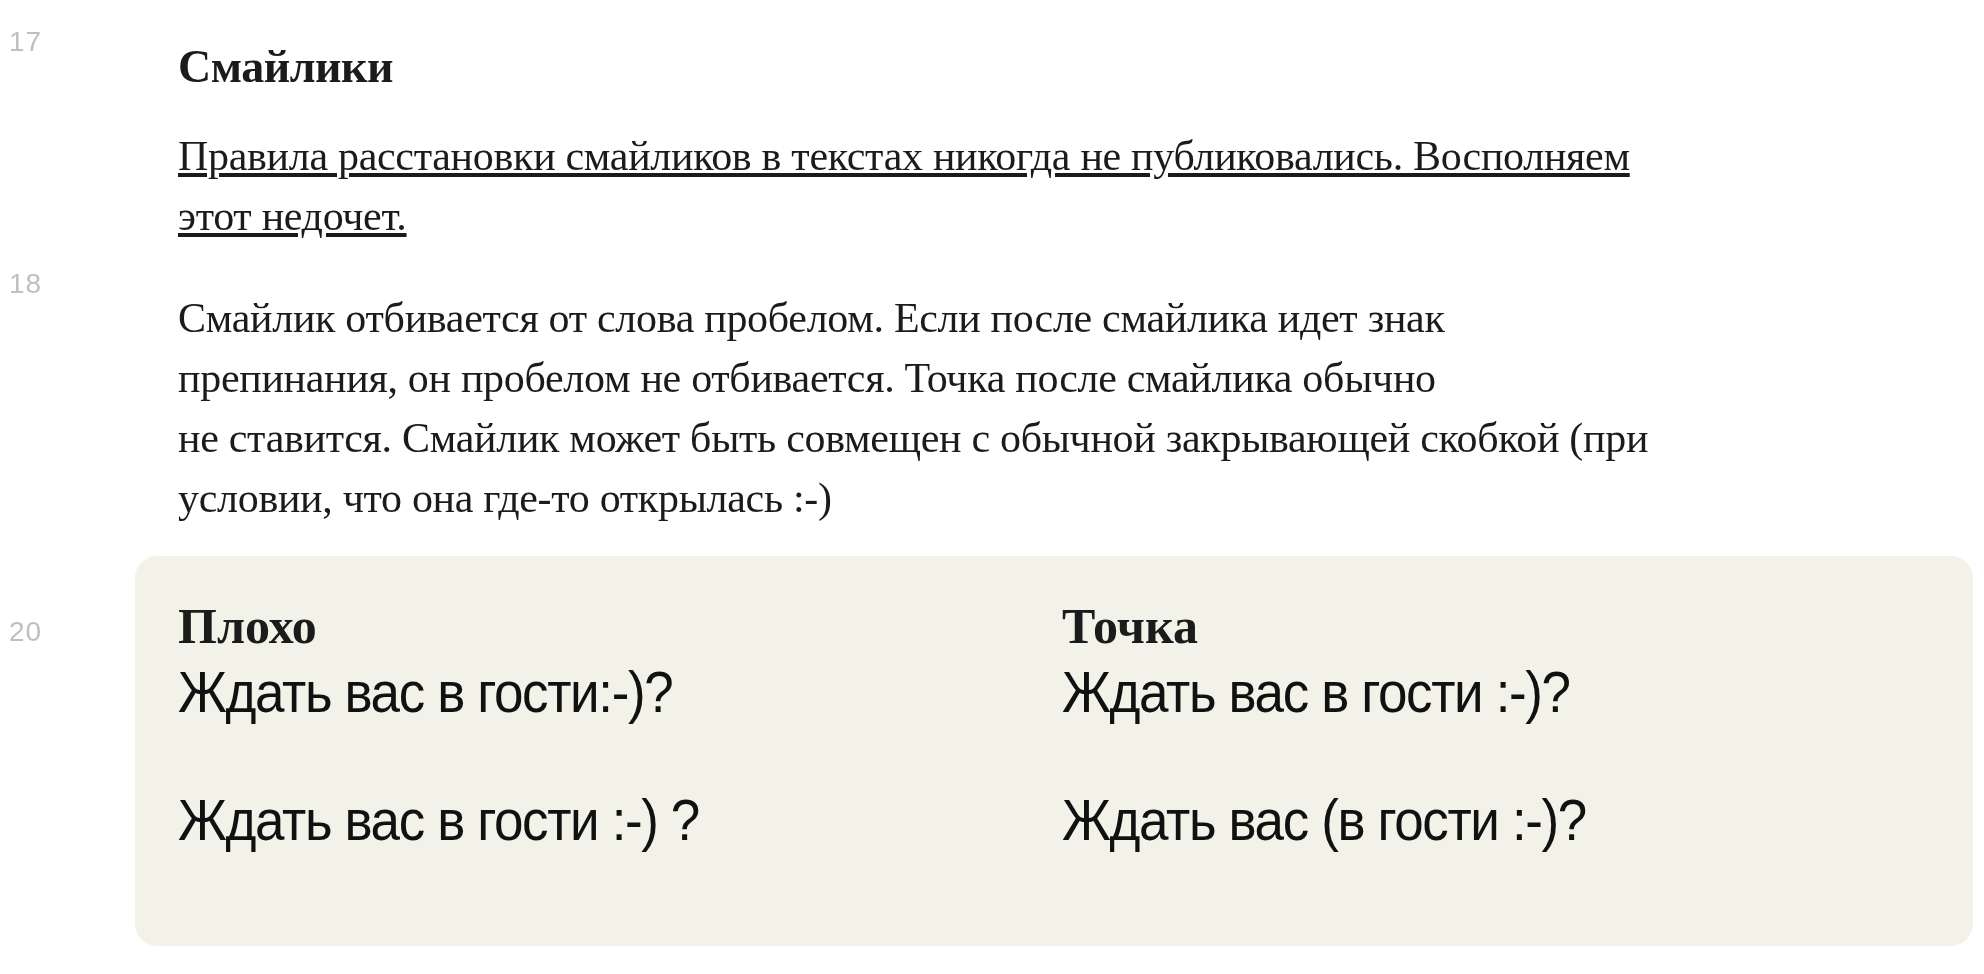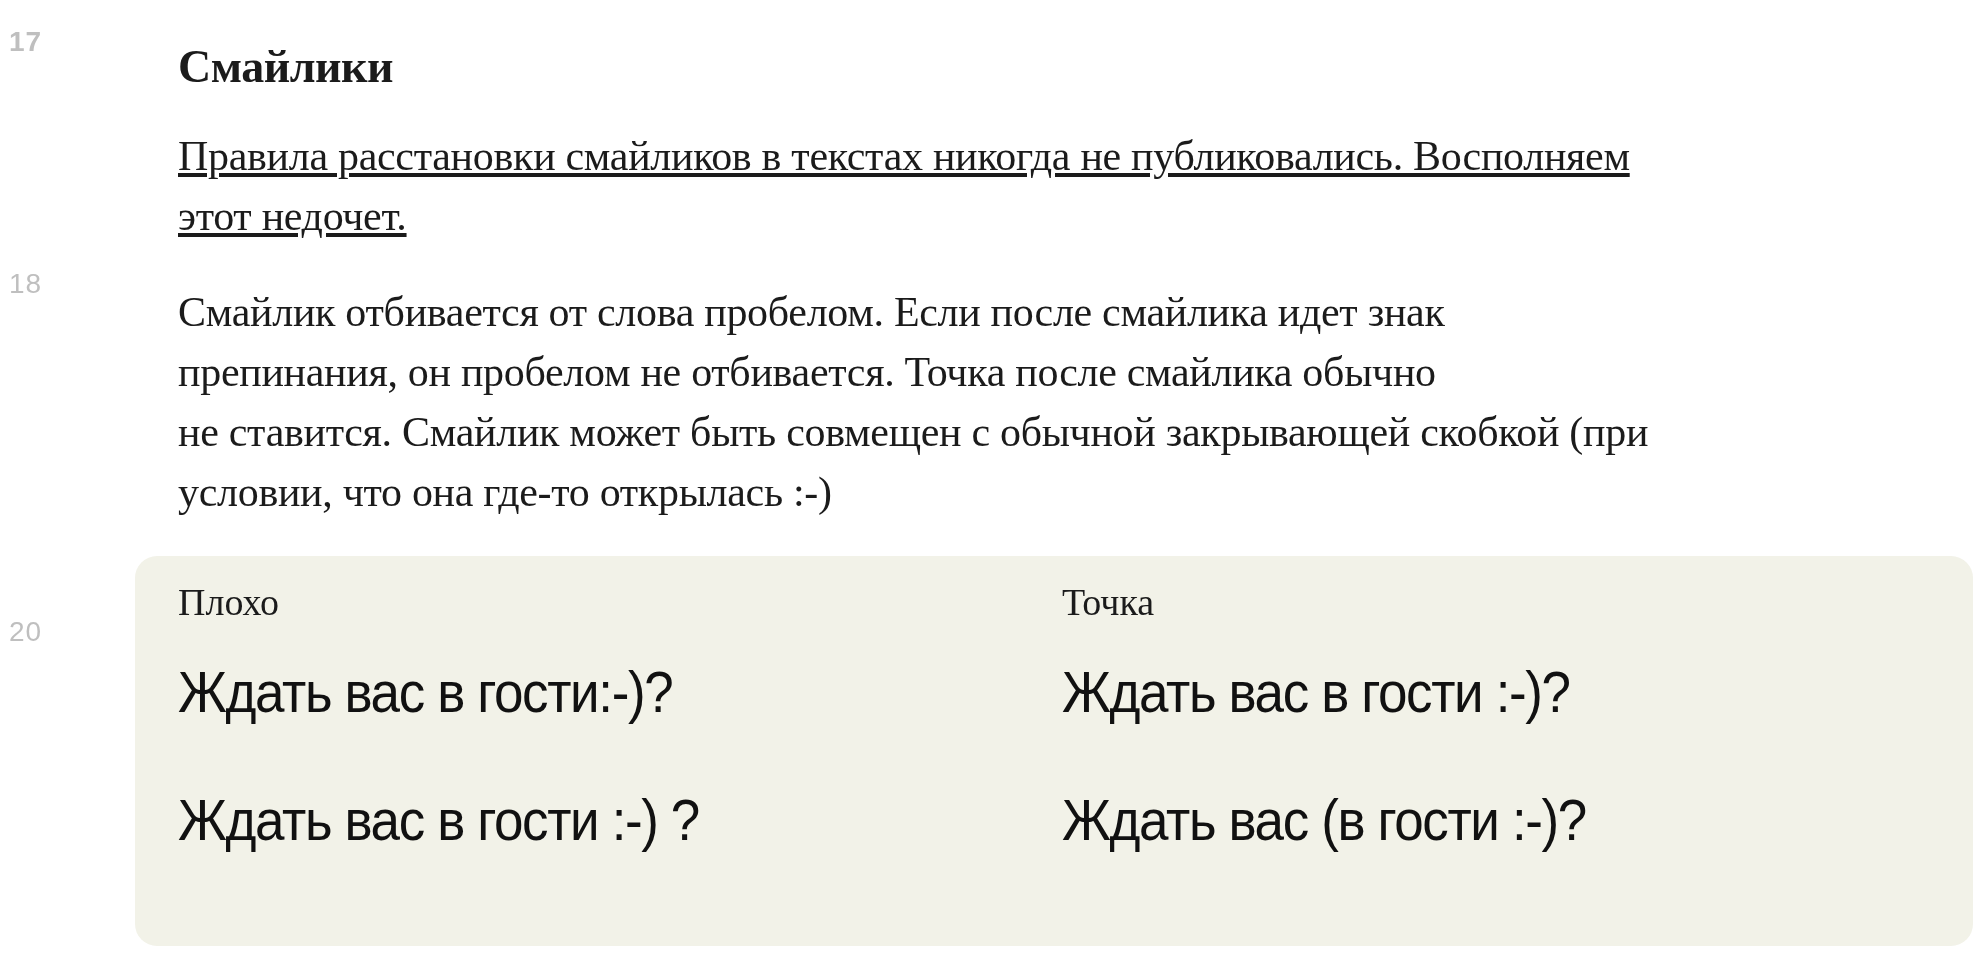--- a/index.html
+++ b/index.html
@@ -16,21 +16,21 @@
   
   .margin-num {
     position: absolute;
     left: 9px;
     font-family: "Liberation Sans", sans-serif;
     font-size: 28px;
     line-height: 1;
     color: var(--margin-number, #bfbfbf);
     letter-spacing: 1px;
   }
-  #num-17 { top: 28px; font-weight: bold; }
+  #num-17 { top: 28px; }
   #num-18 { top: 270px; text-align: right; }
   #num-19 { top: 618px; }
 
   .heading {
     position: absolute;
     left: 178px;
     top: 8px;
     font-size: 46px;
     font-weight: 700;
     line-height: 1.2;
@@ -41,37 +41,37 @@
   .body-para {
     position: absolute;
     left: 178px;
     width: 1796px;
     font-size: 42px;
     line-height: 60px;
     white-space: pre-line;
     letter-spacing: -0.3px;
   }
   #intro { top: 84px; text-decoration: underline; }
-  #rules { top: 240px; }
+  #rules { top: 246px; }
 
   .example-box {
     position: absolute;
     left: 135px;
     top: 556px;
     width: 1838px;
     height: 390px;
     background: var(--box-bg, #f2f2e8);
     border-radius: 22px;
   }
 
   .col-label {
     position: absolute;
-    top: 24px;
-    font-size: 38px;
-    font-weight: 400;
+    top: 40px;
+    font-size: 50px;
+    font-weight: 700;
     line-height: 1.2;
   }
   .col-left  { left: 43px; }
   .col-right { left: 927px; }
 
   .example-line {
     position: absolute;
     font-family: "Liberation Sans", sans-serif;
     font-size: 57px;
     line-height: 1.15;

